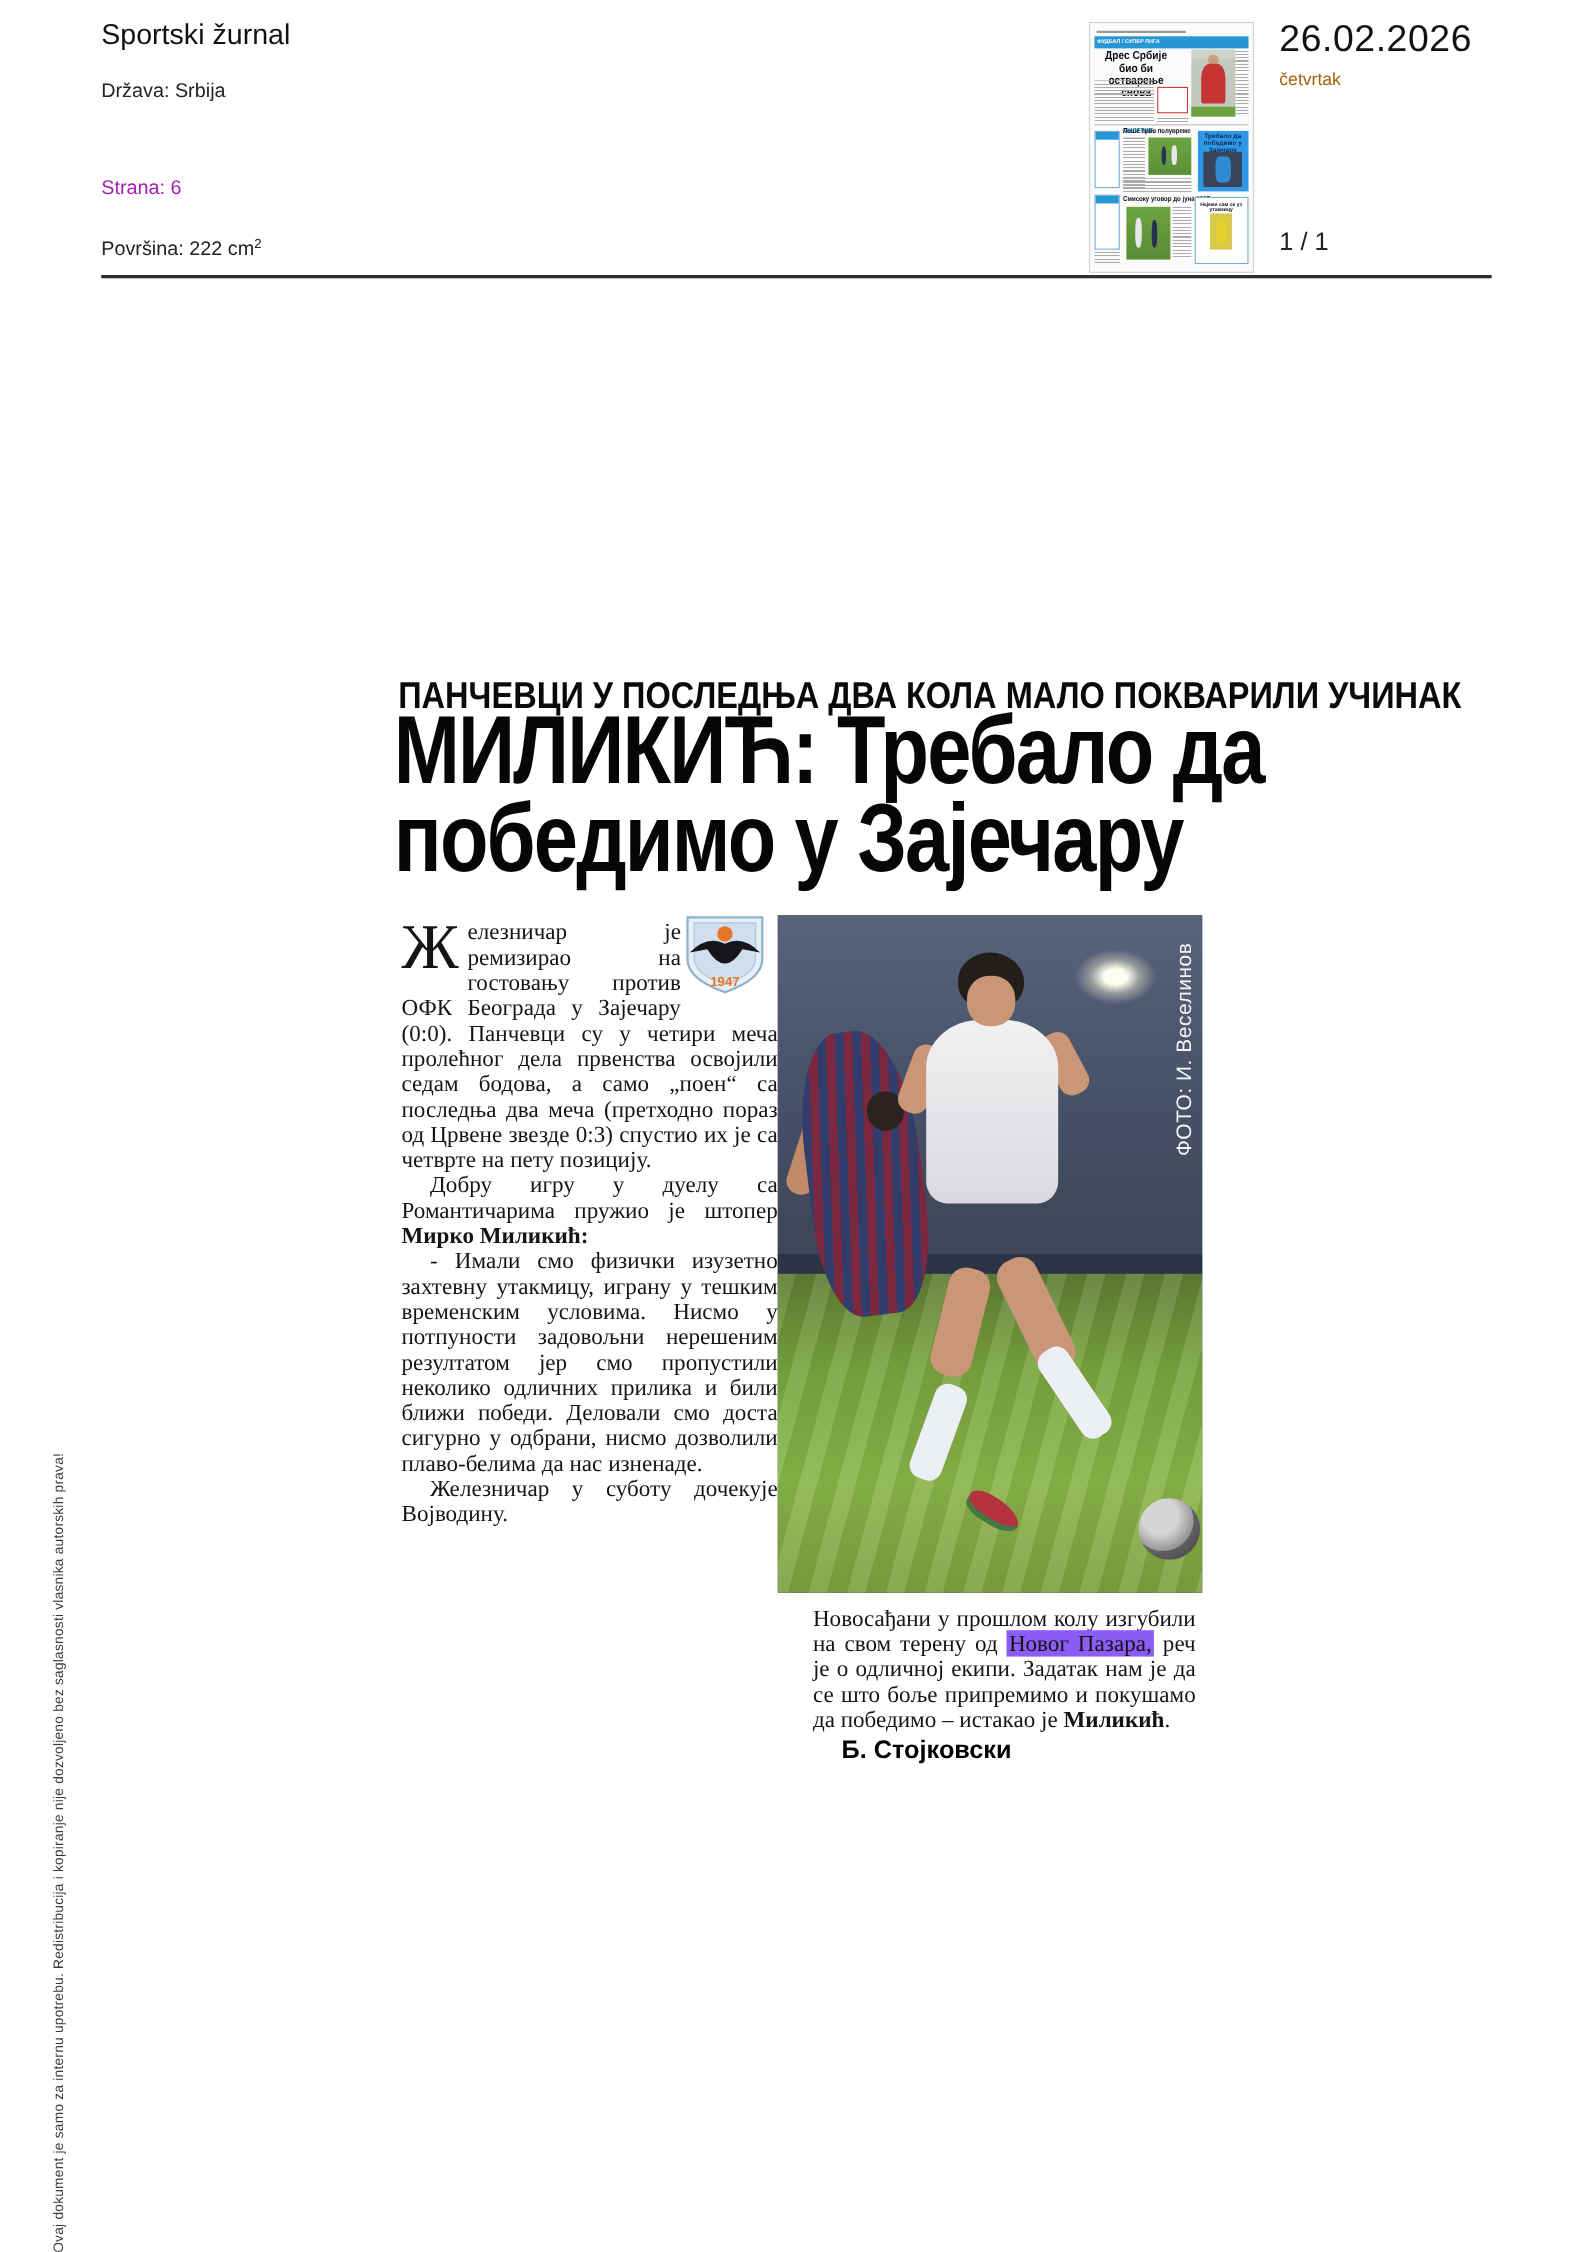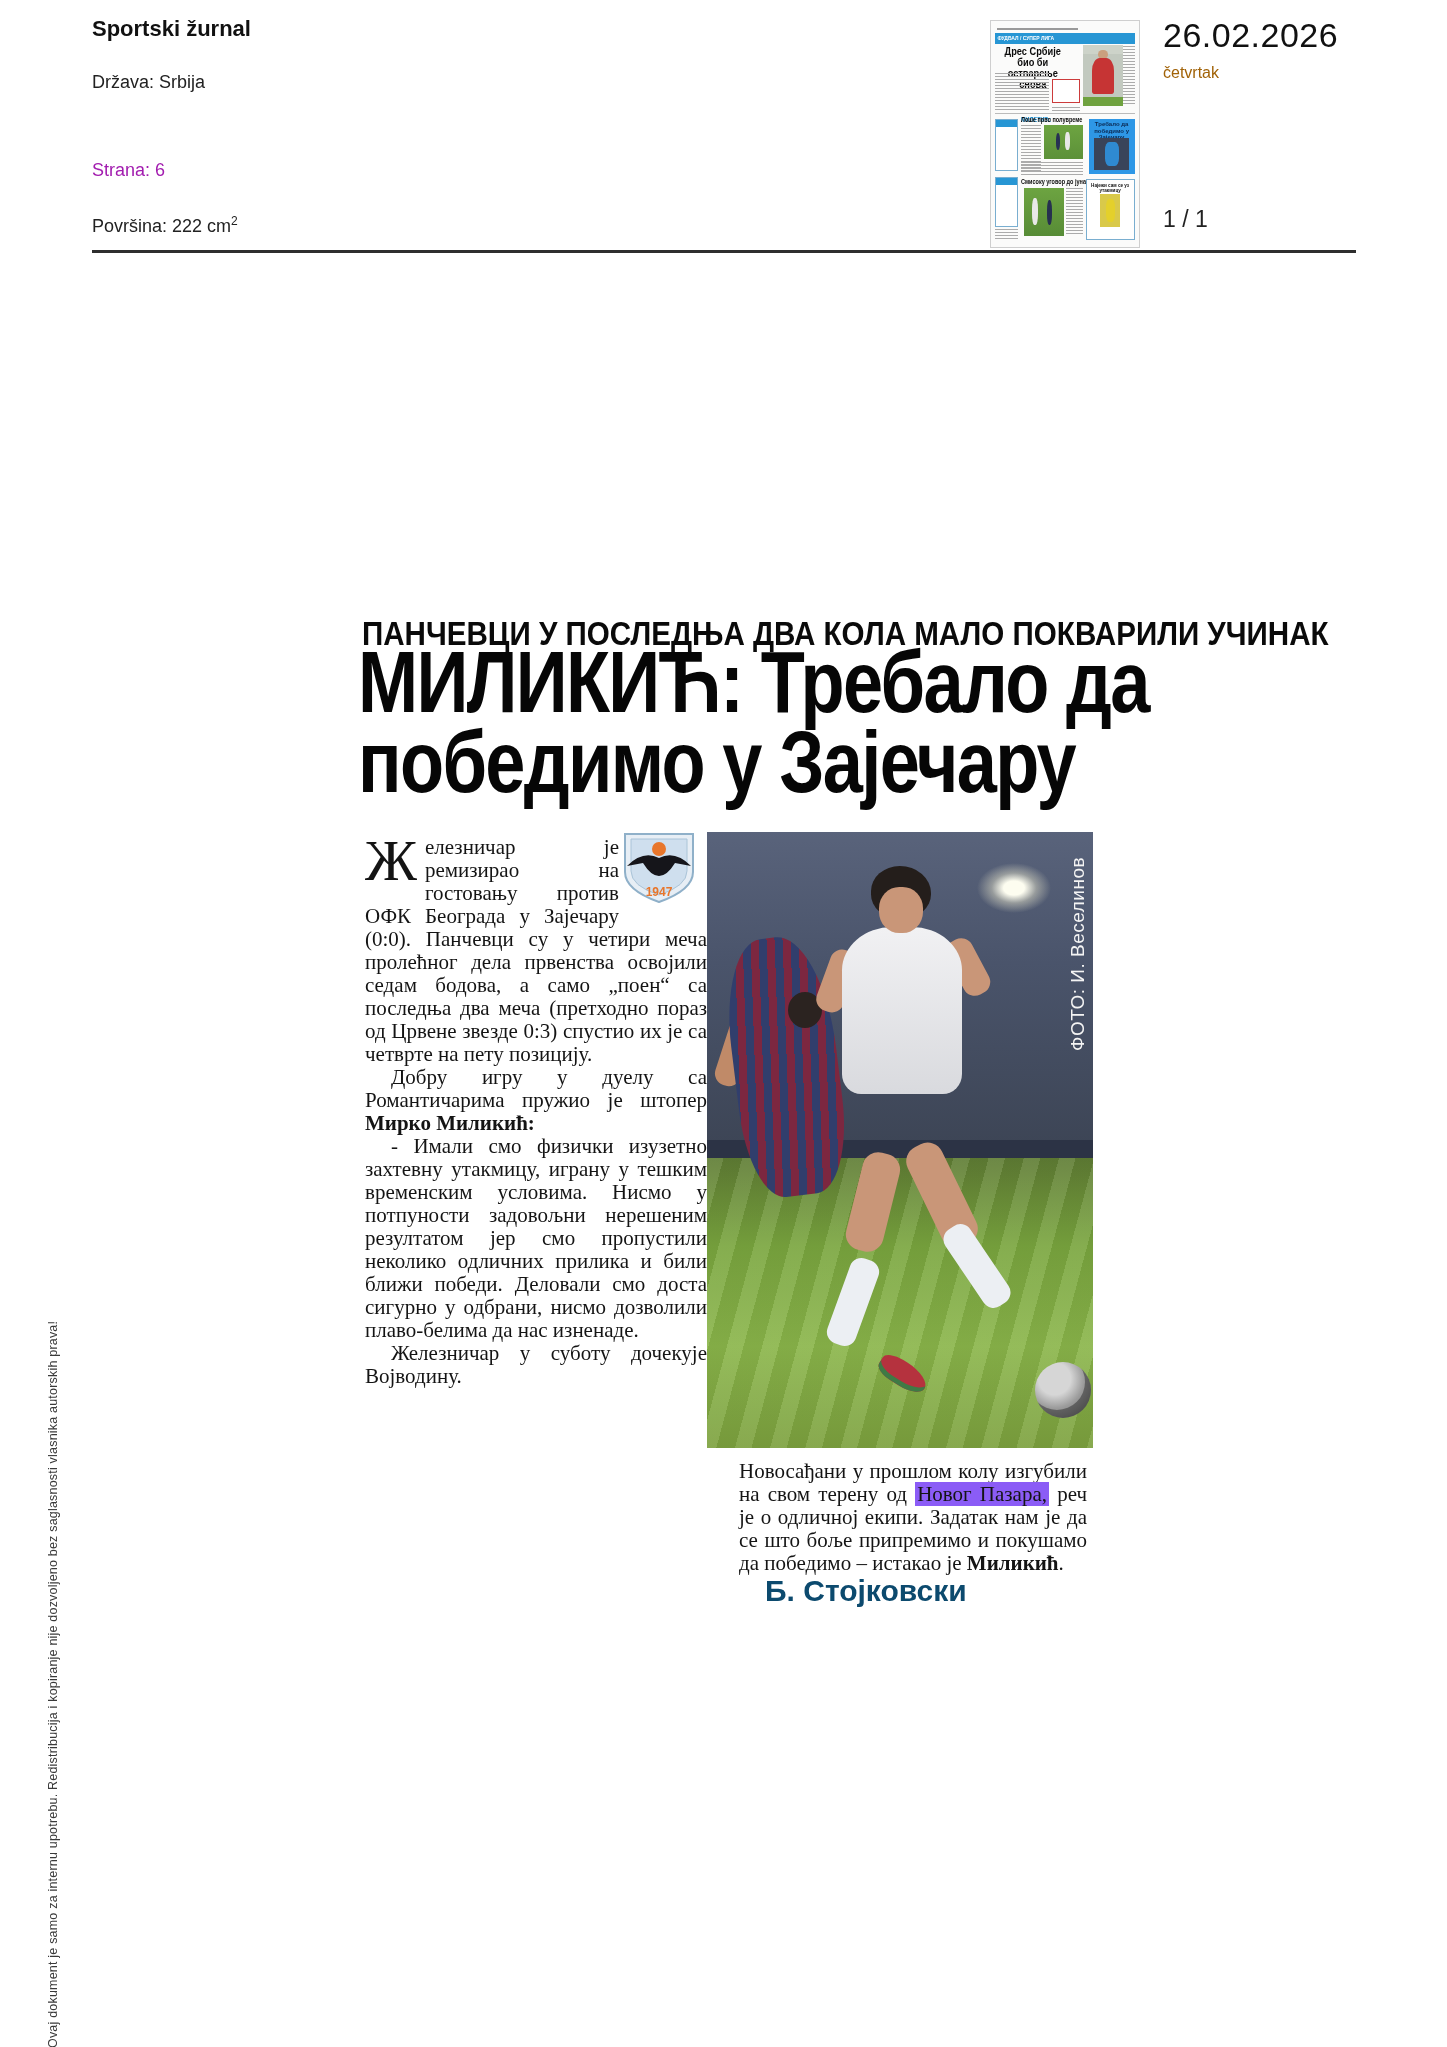--- a/index.html
+++ b/index.html
@@ -1,20 +1,20 @@
 <!DOCTYPE html>
 <html><head>
 <meta charset="utf-8">
 <style>
   html,body{margin:0;padding:0;}
   body{width:1447px;height:2047px;background:#ffffff;font-family:"Liberation Sans",sans-serif;color:#1a1a1a;}
   .page{position:relative;width:1447px;height:2047px;overflow:hidden;background:#fff;}
 
   
-  .hdr-pub{position:absolute;left:92px;top:16px;font-size:22px;font-weight:700;color:#111;}
+  .hdr-pub{position:absolute;left:92px;top:16px;font-size:26px;font-weight:400;color:#111;}
   .hdr-country{position:absolute;left:92px;top:72px;font-size:18px;color:#222;}
   .hdr-page{position:absolute;left:92px;top:160px;font-size:18px;color:#a21caf;}
   .hdr-area{position:absolute;left:92px;top:214px;font-size:18px;color:#222;}
   .hdr-area sup{font-size:12px;}
   .hdr-date{position:absolute;left:1163px;top:16px;font-size:34px;font-weight:400;color:#111;letter-spacing:.5px;}
   .hdr-weekday{position:absolute;left:1163px;top:64px;font-size:16px;color:#a16207;}
   .hdr-pagination{position:absolute;left:1163px;top:206px;font-size:23px;color:#222;}
   .divider{position:absolute;left:92px;top:250px;width:1264px;height:3px;background:#2e2e2e;}
 
   
@@ -94,21 +94,21 @@
   .ph-thigh-l{left:38%;top:52%;width:38px;height:100px;background:#c99678;border-radius:16px;transform:rotate(14deg);}
   .ph-thigh-r{left:56%;top:50%;width:38px;height:110px;background:#c99678;border-radius:16px;transform:rotate(-26deg);}
   .ph-sock-l{left:34%;top:69%;width:30px;height:90px;background:#eceff3;border-radius:12px;transform:rotate(20deg);}
   .ph-sock-r{left:66%;top:63%;width:30px;height:92px;background:#eceff3;border-radius:12px;transform:rotate(-34deg);}
   .ph-boot{left:44%;top:86%;width:52px;height:24px;background:#b5323e;border-radius:40% 60% 50% 40%;transform:rotate(32deg);box-shadow:inset 0 -5px 0 #3f7a45;}
   .ph-ball{left:85%;top:86%;width:56px;height:56px;border-radius:50%;background:radial-gradient(circle at 35% 30%,#d6d6d6 0 30%,#9b9b9b 55%,#5e5e5e 100%);box-shadow:inset -6px -8px 0 rgba(0,0,0,.35);}
   .photo-credit{right:4px;top:14px;height:205px;writing-mode:vertical-rl;transform:rotate(180deg);font-size:19px;color:#f4f4f4;font-family:"Liberation Sans",sans-serif;letter-spacing:.5px;}
 
   .col-right{position:absolute;left:739px;top:1460px;width:348px;}
   .hl{background:#8b5cf6;padding:0 2px;}
-  .byline{font-family:"Liberation Sans",sans-serif;font-weight:700;font-size:30px;color:#0c4a6e;text-indent:26px;margin-top:4px;}
+  .byline{font-family:"Liberation Sans",sans-serif;font-weight:700;font-size:23px;color:#000000;text-indent:26px;margin-top:4px;}
 
   
   .v-disclaimer{position:absolute;left:46px;top:1268px;height:780px;writing-mode:vertical-rl;transform:rotate(180deg);font-size:12.5px;color:#3a3a3a;letter-spacing:.2px;white-space:nowrap;}
 </style>
 </head>
 <body>
 
 <div class="page">
 
   <div class="hdr-pub">Sportski žurnal</div>

